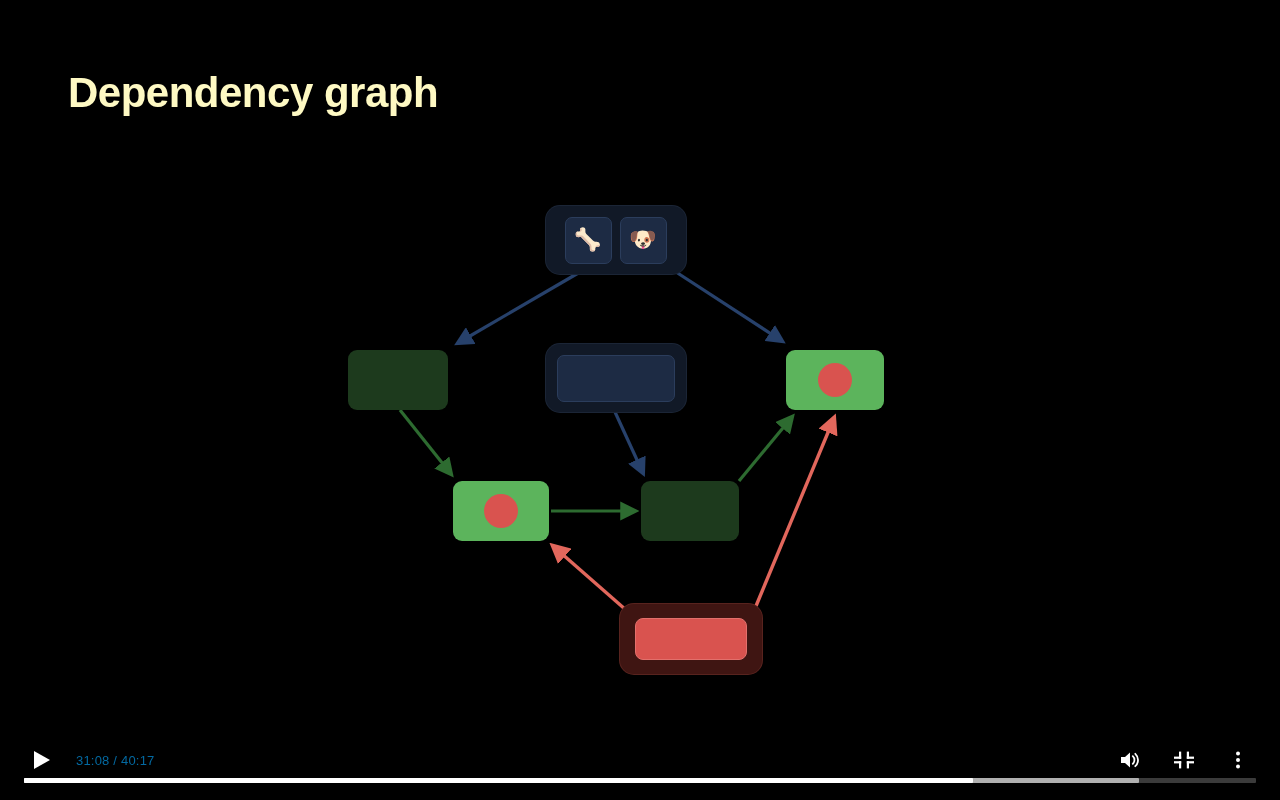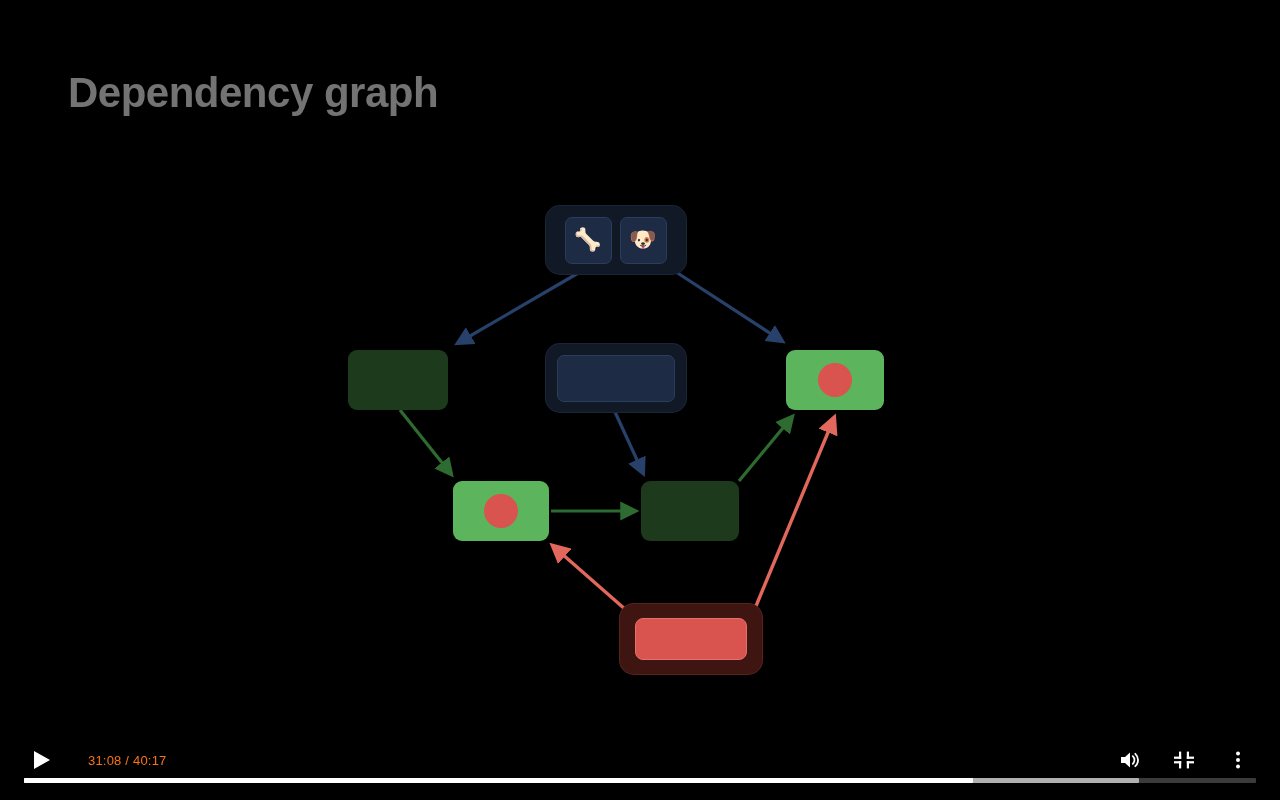--- a/index.html
+++ b/index.html
@@ -24,21 +24,21 @@
     background: #000000;
   }
 
   #page-title {
     position: absolute;
     left: 68px;
     top: 68px;
     font-size: 42px;
     font-weight: bold;
     letter-spacing: -0.5px;
-    color: #737373;
+    color: #fef9c3;
     line-height: 1.2;
     white-space: nowrap;
   }
 
   
   #graph {
     position: absolute;
     left: 0;
     top: 0;
     width: 1280px;
@@ -147,23 +147,23 @@
     align-items: center;
     justify-content: center;
     cursor: pointer;
   }
   #play-button {
     margin-left: 24px;
     width: 36px;
     height: 36px;
   }
   #time-display {
-    margin-left: 28px;
+    margin-left: 16px;
     font-size: 13px;
-    color: #f97316;
+    color: #0369a1;
     letter-spacing: 0.2px;
     white-space: nowrap;
   }
   #right-controls {
     margin-left: auto;
     display: flex;
     align-items: center;
     gap: 22px;
     margin-right: 26px;
   }

